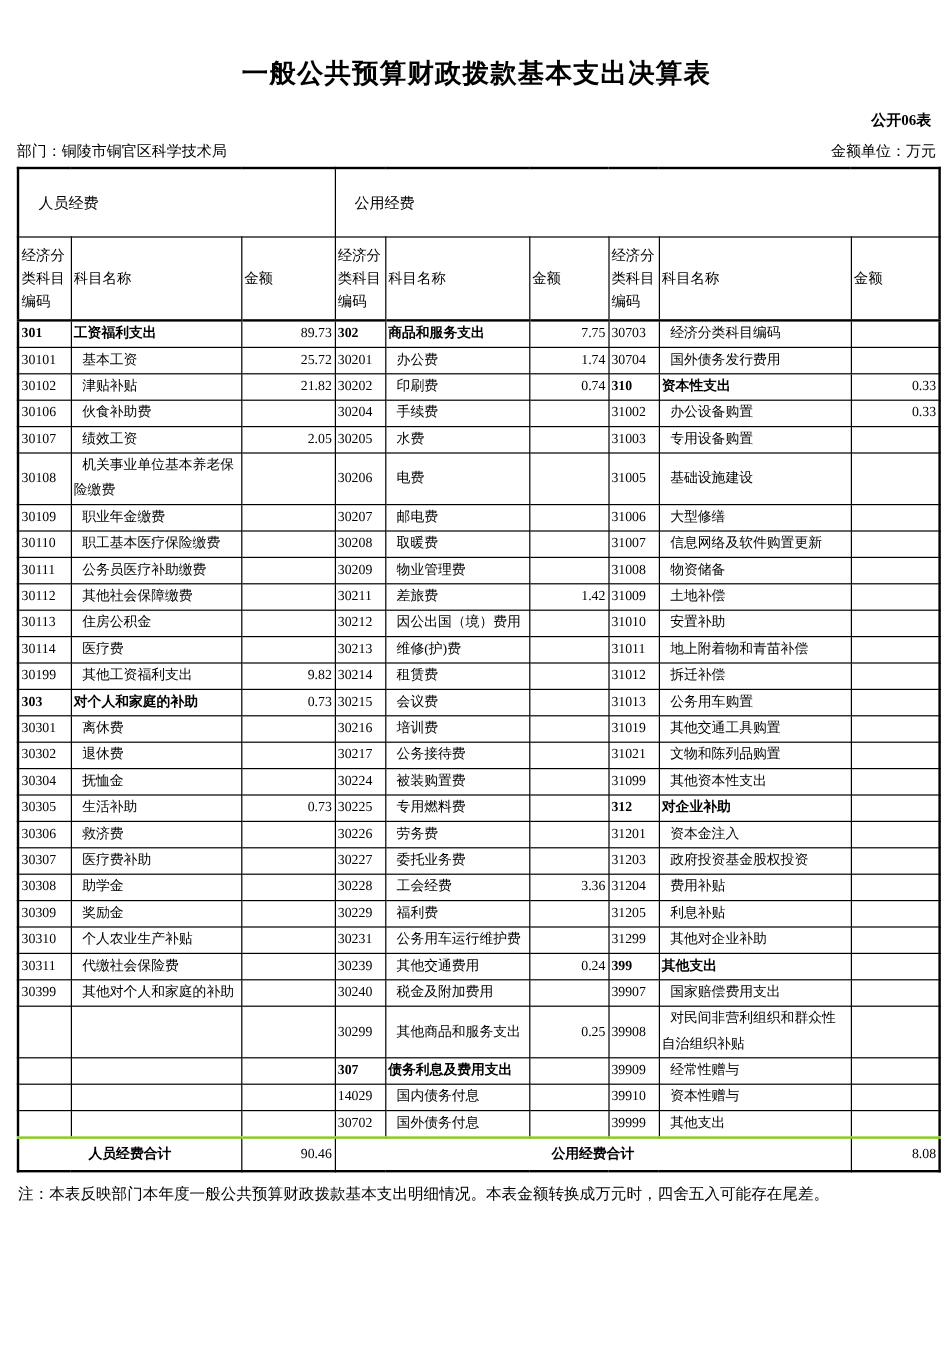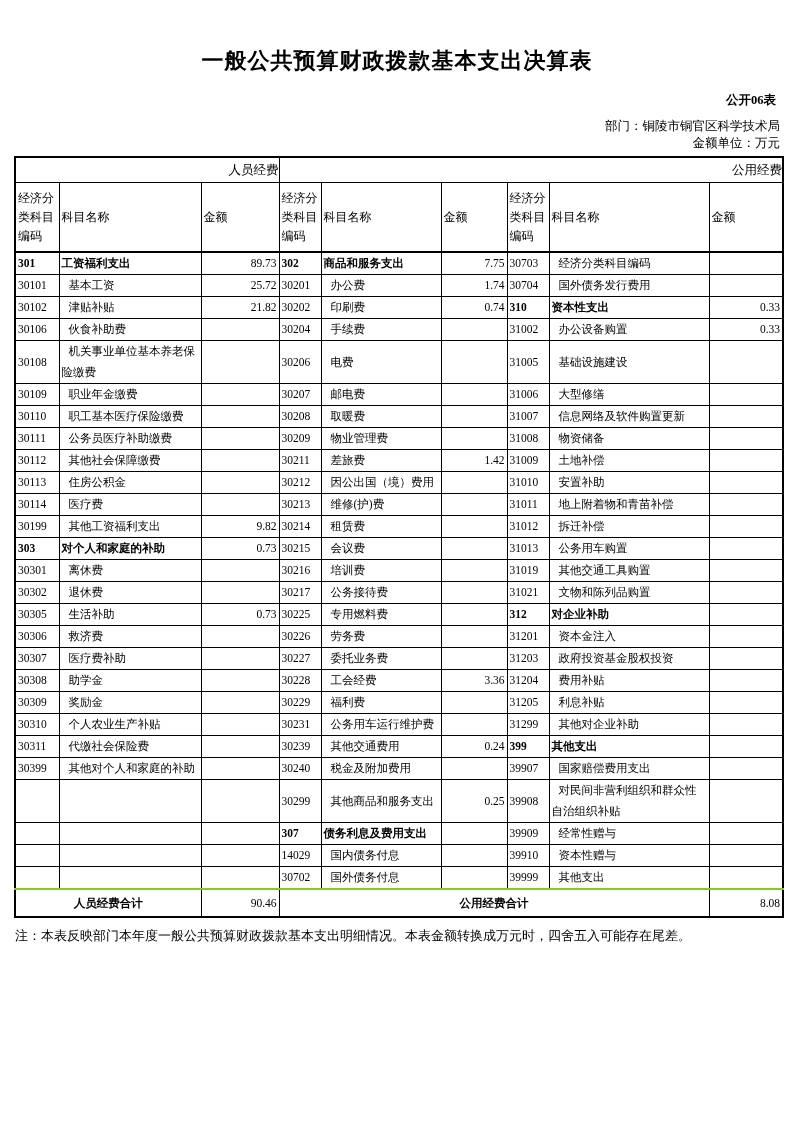--- a/index.html
+++ b/index.html
@@ -12,33 +12,33 @@
   .title{
     font-family:"Liberation Sans","DejaVu Sans",sans-serif;
     font-weight:700;font-size:22px;text-align:center;
     margin:0 0 16px 0;letter-spacing:1px;
   }
   .form-code{
     text-align:right;font-size:12.5px;margin:0 4px 9px 0;font-weight:bold;
   }
   .meta-row{
     display:flex;justify-content:space-between;align-items:flex-end;
-    font-size:12.5px;margin:0 0 4px 0;flex-direction:column;
+    font-size:12.5px;margin:0 0 4px 0;
   }
   table.budget{
     border-collapse:collapse;table-layout:fixed;width:768px;
     border:2px solid #000;
   }
   table.budget td{
     border:1px solid #000;font-size:11.5px;line-height:21px;
     padding:0 2px;vertical-align:middle;overflow:hidden;
     word-break:break-all;
   }
   tr.group-row td{
-    height:24px;text-align:right;font-size:12.5px;padding:0;
+    height:24px;text-align:left;font-size:12.5px;padding:16px;
   }
   tr.colhead-row td{
     height:68px;font-size:12px;line-height:19px;
     border-bottom:2px solid #000;
   }
   tr.body-row{height:22px;}
   td.code{text-align:left;padding-left:3px;}
   td.name{text-align:left;}
   td.name.sub{text-indent:7px;}
   td.amount{text-align:right;padding-right:3px;}
@@ -132,20 +132,31 @@
           <td class="name sub">伙食补助费</td>
           <td class="amount"></td>
           <td class="code">30204</td>
           <td class="name sub">手续费</td>
           <td class="amount"></td>
           <td class="code">31002</td>
           <td class="name sub">办公设备购置</td>
           <td class="amount">0.33</td>
         </tr>
         <tr class="body-row">
+          <td class="code">30107</td>
+          <td class="name sub">绩效工资</td>
+          <td class="amount">2.05</td>
+          <td class="code">30205</td>
+          <td class="name sub">水费</td>
+          <td class="amount"></td>
+          <td class="code">31003</td>
+          <td class="name sub">专用设备购置</td>
+          <td class="amount"></td>
+        </tr>
+        <tr class="body-row">
           <td class="code">30108</td>
           <td class="name sub">机关事业单位基本养老保险缴费</td>
           <td class="amount"></td>
           <td class="code">30206</td>
           <td class="name sub">电费</td>
           <td class="amount"></td>
           <td class="code">31005</td>
           <td class="name sub">基础设施建设</td>
           <td class="amount"></td>
         </tr>
@@ -250,20 +261,31 @@
         </tr>
         <tr class="body-row">
           <td class="code">30302</td>
           <td class="name sub">退休费</td>
           <td class="amount"></td>
           <td class="code">30217</td>
           <td class="name sub">公务接待费</td>
           <td class="amount"></td>
           <td class="code">31021</td>
           <td class="name sub">文物和陈列品购置</td>
+          <td class="amount"></td>
+        </tr>
+        <tr class="body-row">
+          <td class="code">30304</td>
+          <td class="name sub">抚恤金</td>
+          <td class="amount"></td>
+          <td class="code">30224</td>
+          <td class="name sub">被装购置费</td>
+          <td class="amount"></td>
+          <td class="code">31099</td>
+          <td class="name sub">其他资本性支出</td>
           <td class="amount"></td>
         </tr>
         <tr class="body-row">
           <td class="code">30305</td>
           <td class="name sub">生活补助</td>
           <td class="amount">0.73</td>
           <td class="code">30225</td>
           <td class="name sub">专用燃料费</td>
           <td class="amount"></td>
           <td class="code cat">312</td>

